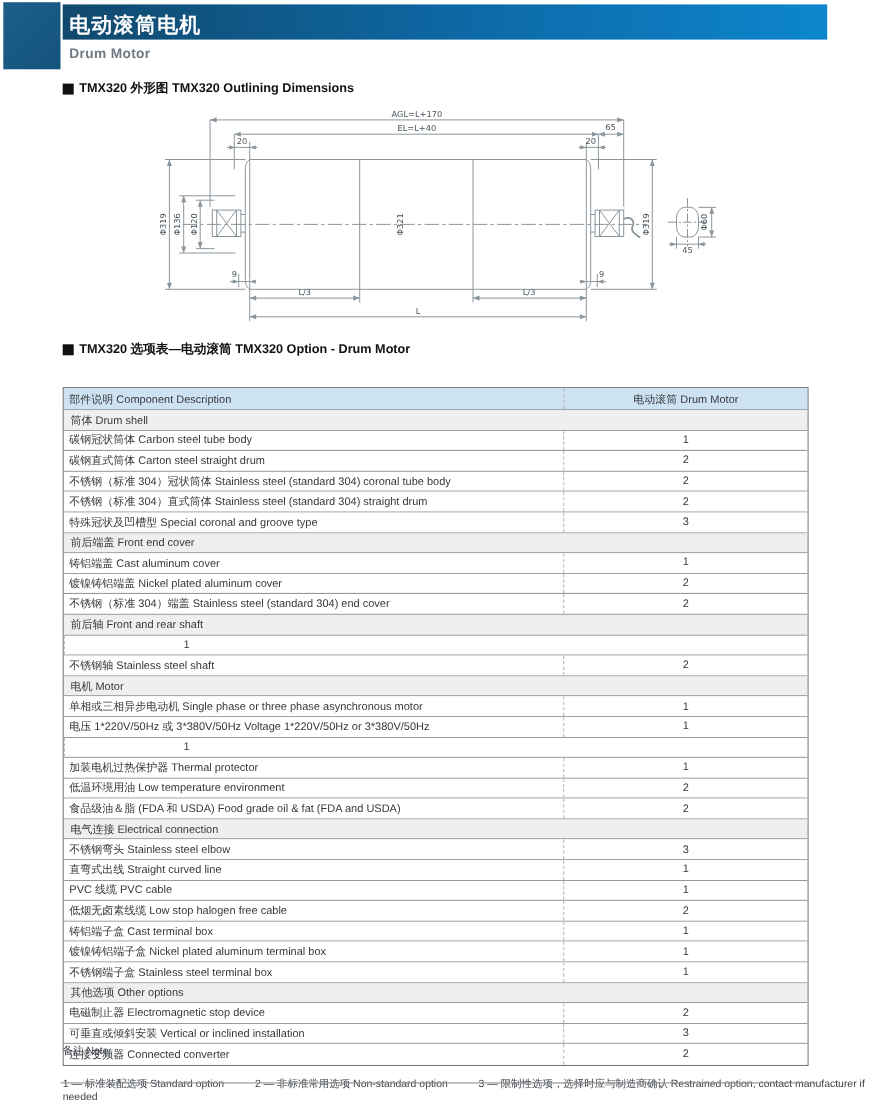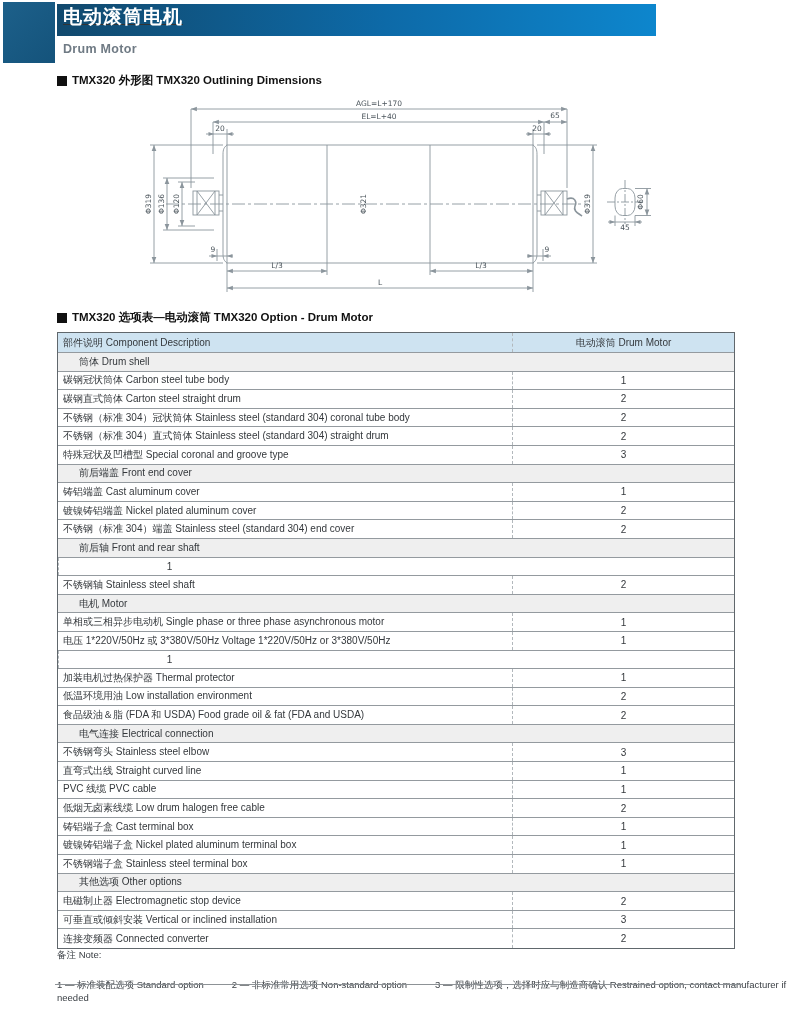--- a/index.html
+++ b/index.html
@@ -4,49 +4,49 @@
 <style>
   html,body{margin:0;padding:0;}
   body{
     width:800px;height:1011px;position:relative;background:#ffffff;
     font-family:"Liberation Sans","DejaVu Sans",sans-serif;color:#333;
     overflow:hidden;
   }
   
   .corner-square{position:absolute;left:3px;top:2px;width:52px;height:61px;
     background:linear-gradient(135deg,#1d608a 0%,#14537b 100%);}
-  .title-bar{position:absolute;left:57px;top:4px;width:599px;height:32px;
+  .title-bar{position:absolute;left:57px;top:4px;width:695px;height:32px;
     background:linear-gradient(90deg,#11496d 0%,#0d6aa8 55%,#0d86cd 100%);
-    display:flex;align-items:flex-start;text-decoration:underline;}
+    display:flex;align-items:flex-end;}
   .title-bar .t{color:#fff;font-weight:bold;font-size:19px;letter-spacing:1px;padding-left:6px;}
   .subtitle{position:absolute;left:63px;top:42px;font-size:12.5px;font-weight:bold;color:#6f7a84;letter-spacing:.3px;}
   
   .sec-title{position:absolute;left:57px;display:flex;align-items:center;gap:5px;
     font-size:11.5px;font-weight:bold;color:#111;white-space:nowrap;}
   .sec-title .sq{width:10px;height:10px;background:#111;flex:0 0 auto;}
   #sec1{top:73px;} #sec2{top:310px;}
   
   #drawing{position:absolute;left:110px;top:96px;}
   .dl line,.dl rect,.dl path{stroke:#8b959c;stroke-width:.9;fill:none;}
   .dl .cable{stroke-width:1.6;}
   .dl polygon{fill:#8b959c;stroke:none;}
   .arrow2{marker-start:url(#arr);marker-end:url(#arr);}
   text.dt{fill:#4a545b;font-size:7.5px;font-family:"DejaVu Sans",sans-serif;text-anchor:middle;}
   
-  #option-table{position:absolute;left:57px;top:332px;width:678px;
+  #option-table{position:absolute;left:57px;top:352px;width:678px;
     border:1px solid #60676c;box-sizing:border-box;font-size:10px;color:#34383c;}
   .t-row{display:flex;height:18.6px;box-sizing:border-box;border-bottom:1px solid #949a9f;
     align-items:center;background:#fff;overflow:hidden;}
   .t-row:last-child{border-bottom:none;}
   .t-head{height:20px;background:#cee3f1;}
   .t-section{background:#efefef;}
   .t-c1{flex:1;padding-left:5px;white-space:nowrap;overflow:hidden;}
   .t-c2{width:222px;flex:0 0 222px;text-align:left;border-left:1px dashed #b2b8bc;box-sizing:border-box;
     align-self:stretch;display:flex;align-items:center;justify-content:center;}
-  .t-section .t-c1{padding-left:21px;}
+  .t-section .t-c1{padding-left:6px;}
   
   #notes{position:absolute;left:57px;top:949px;font-size:9.5px;color:#3c4146;}
   #notes .n-title{display:block;margin-bottom:17px;}
   .note-item{margin-right:28px;}
   #footer-rule{position:absolute;left:55px;top:984px;width:688px;border-top:1px solid #8d9296;}
   #footer{position:absolute;left:55px;top:1012px;font-size:12.5px;font-weight:normal;color:#be185d;letter-spacing:.3px;}
   #footer span{margin-right:4px;}
 </style>
 </head>
 <body>
@@ -247,21 +247,21 @@
         <div class="t-c2">1</div>
       </div>
       <div class="t-row t-item">
         <div class="t-c2">1</div>
       </div>
       <div class="t-row t-item">
         <div class="t-c1">加装电机过热保护器 Thermal protector</div>
         <div class="t-c2">1</div>
       </div>
       <div class="t-row t-item">
-        <div class="t-c1">低温环境用油 Low installation environment</div>
+        <div class="t-c1">低温环境用油 Low temperature environment</div>
         <div class="t-c2">2</div>
       </div>
       <div class="t-row t-item">
         <div class="t-c1">食品级油＆脂 (FDA 和 USDA) Food grade oil &amp; fat (FDA and USDA)</div>
         <div class="t-c2">2</div>
       </div>
       <div class="t-row t-section">
         <div class="t-c1">电气连接 Electrical connection</div>
       </div>
       <div class="t-row t-item">
@@ -270,21 +270,21 @@
       </div>
       <div class="t-row t-item">
         <div class="t-c1">直弯式出线 Straight curved line</div>
         <div class="t-c2">1</div>
       </div>
       <div class="t-row t-item">
         <div class="t-c1">PVC 线缆 PVC cable</div>
         <div class="t-c2">1</div>
       </div>
       <div class="t-row t-item">
-        <div class="t-c1">低烟无卤素线缆 Low drum halogen free cable</div>
+        <div class="t-c1">低烟无卤素线缆 Low stop halogen free cable</div>
         <div class="t-c2">2</div>
       </div>
       <div class="t-row t-item">
         <div class="t-c1">铸铝端子盒 Cast terminal box</div>
         <div class="t-c2">1</div>
       </div>
       <div class="t-row t-item">
         <div class="t-c1">镀镍铸铝端子盒 Nickel plated aluminum terminal box</div>
         <div class="t-c2">1</div>
       </div>

